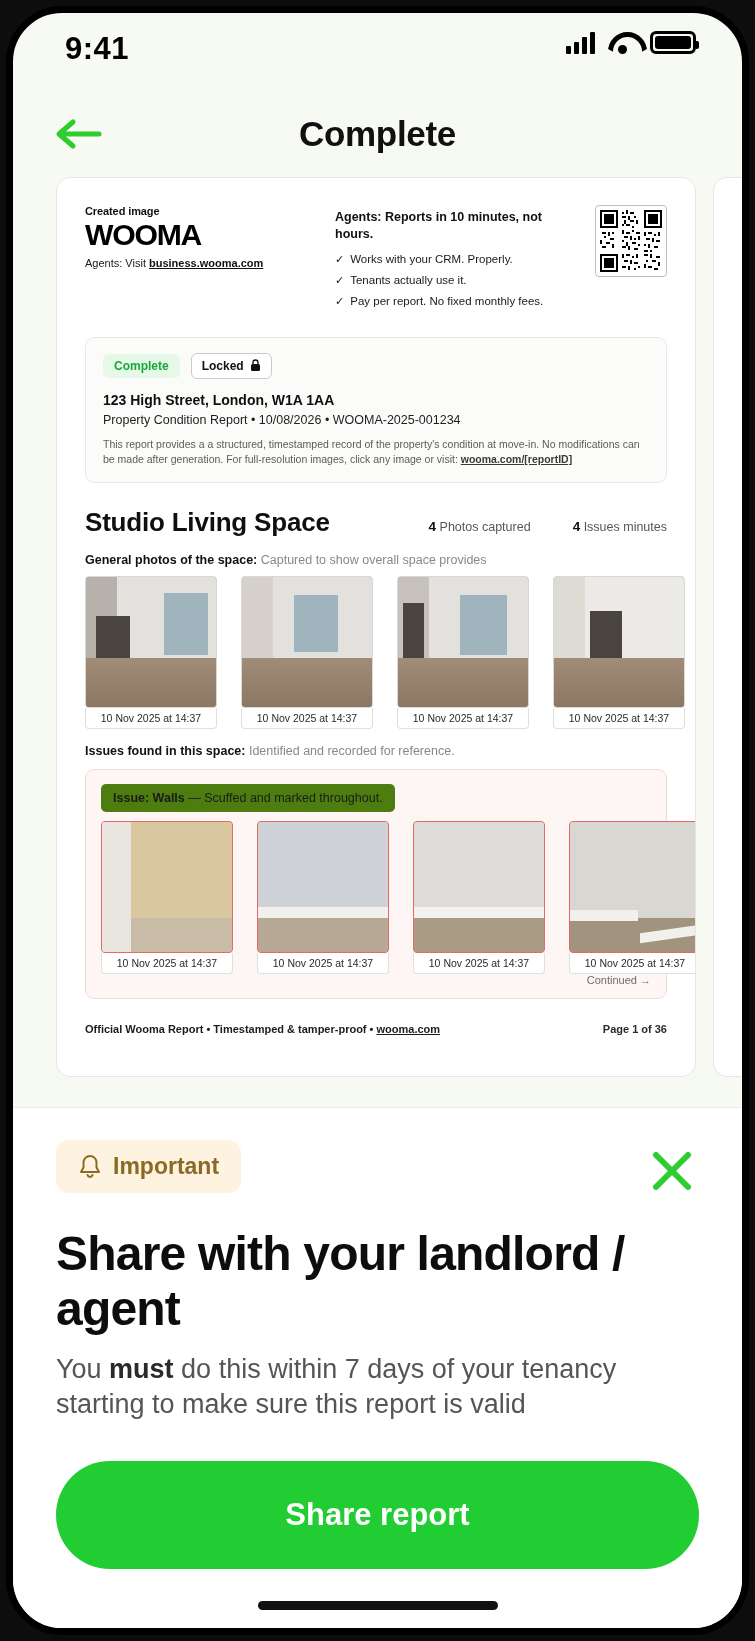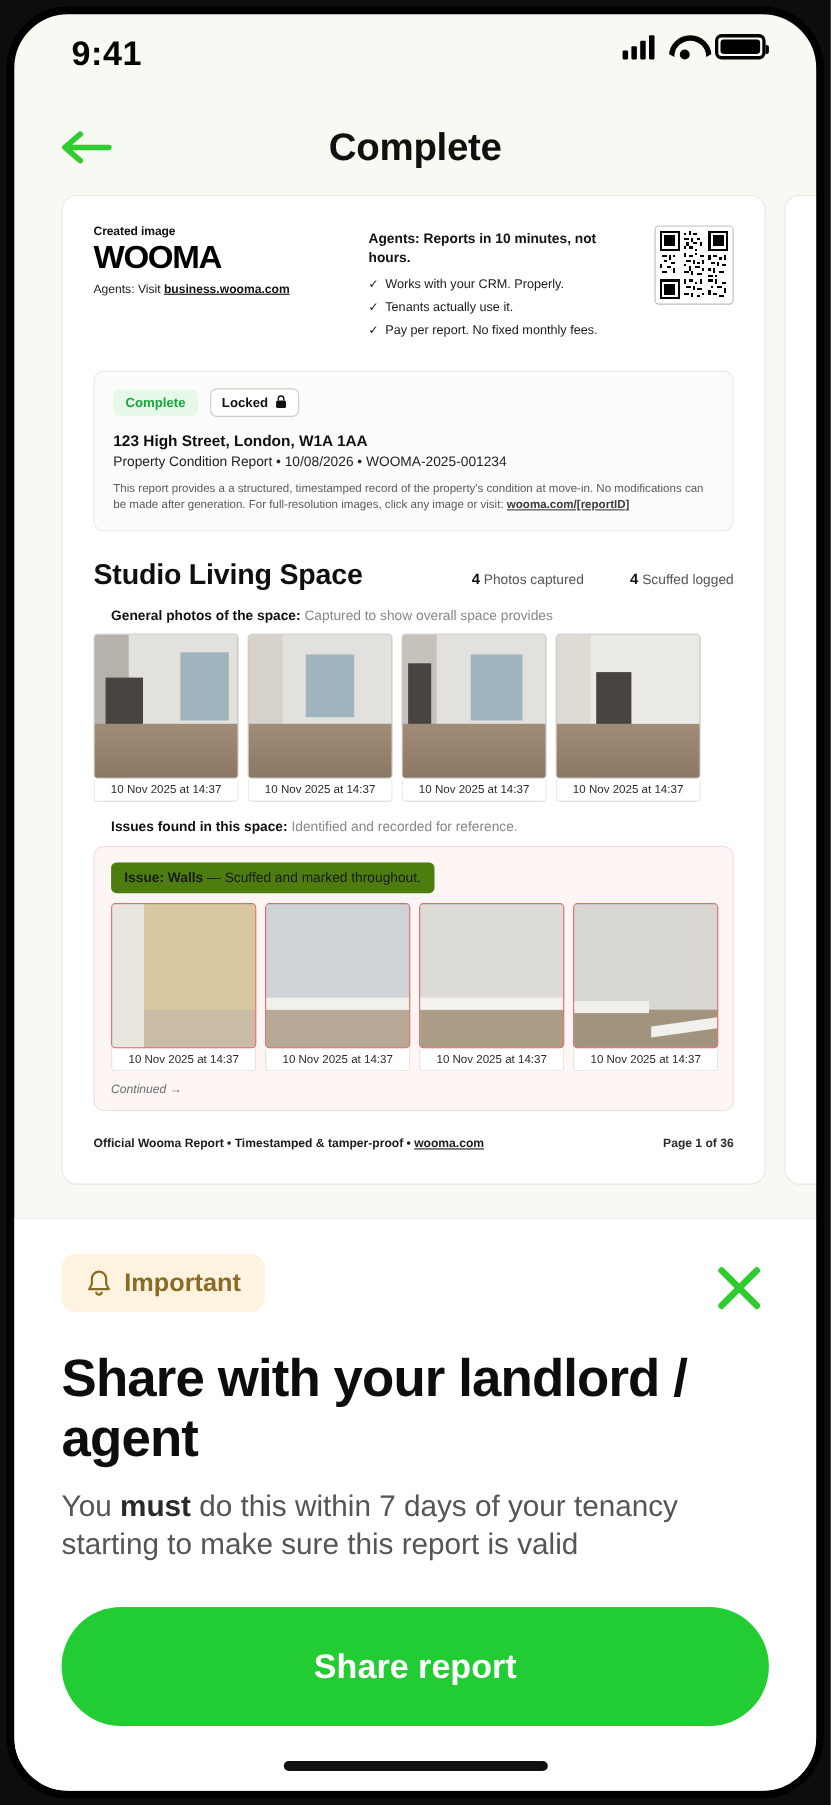--- a/index.html
+++ b/index.html
@@ -184,23 +184,23 @@
   .space-head {
     display: flex; align-items: baseline; justify-content: space-between;
     margin-top: 24px;
   }
   .space-title { font-size: 26px; font-weight: bold; color: #0f0f0f; letter-spacing: -.2px; }
   .space-stats { display: flex; gap: 22px; }
   .stat { font-size: 12.5px; color: #555; margin-left: 20px; }
   .stat b { color: #0f0f0f; font-weight: bold; font-size: 13.5px; }
 
   .sub-label { font-size: 12.5px; margin-top: 15px; color: #888; }
-  .sub-label b { color: #111; font-weight: bold; margin-left: 16px; }
-
-  .thumb-row { display: flex; gap: 8px; margin-top: 9px; }
+  .sub-label b { color: #111; font-weight: bold; }
+
+  .thumb-row { display: flex; gap: 24px; margin-top: 9px; }
   .thumb { width: 132px; }
   .thumb .img {
     width: 132px; height: 132px;
     border: 1px solid #d8d8d4; border-radius: 4px;
     overflow: hidden; position: relative;
     background: #b9b4ad;
   }
   .thumb.issue .img { border: 1.5px solid #e46a63; }
   .thumb .cap {
     font-size: 10.5px; color: #2a2a28;
@@ -232,21 +232,21 @@
     padding: 14px 15px 12px;
   }
   .issue-tag {
     display: inline-block;
     background: #4d7c0f;
     border-radius: 5px;
     padding: 7px 12px;
     font-size: 12.5px; color: #1b1b1b;
   }
   .issue-tag b { font-weight: bold; }
-  .continued { text-align: left; font-size: 11px; font-style: italic; color: #6d6d6a; margin-top: 11px; }
+  .continued { text-align: right; font-size: 11px; color: #6d6d6a; }
 
   .rep-footer {
     display: flex; justify-content: space-between; align-items: center;
     margin-top: 24px; padding-top: 0;
     font-size: 11px; color: #1c1c1a; font-weight: bold;
   }
   .rep-footer a { color: #1c1c1a; text-decoration: underline; }
   .rep-footer .pg { font-weight: bold; color: #2b2b29; }
 
   
@@ -447,21 +447,21 @@
         </div>
         <div class="sum-addr">123 High Street, London, W1A 1AA</div>
         <div class="sum-meta">Property Condition Report • 10/08/2026 • WOOMA-2025-001234</div>
         <div class="sum-note"><span>This report provides a a structured, timestamped record of the property's condition at move-in. No modifications can be made after generation. For full-resolution images, click any image or visit: </span><a href="#">wooma.com/[reportID]</a></div>
       </div>
 
       <div class="space-head">
         <div class="space-title">Studio Living Space</div>
         <div class="space-stats">
           <div class="stat"><b>4</b> <span>Photos captured</span></div>
-          <div class="stat"><b>4</b> <span>Scuffed logged</span></div>
+          <div class="stat"><b>4</b> <span>Issues minutes</span></div>
         </div>
       </div>
 
       <div class="sub-label"><b>General photos of the space:</b><span> Captured to show overall space provides</span></div>
 
       <div class="thumb-row">
         <div class="thumb">
           <div class="img">
             <div class="room">
                 <div class="wallB"></div>

